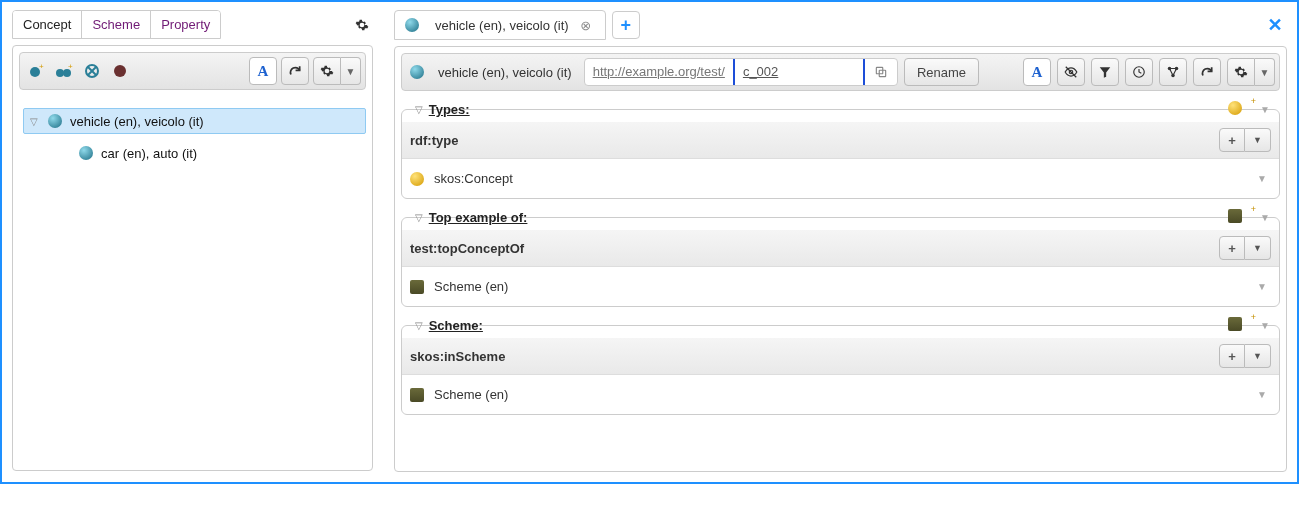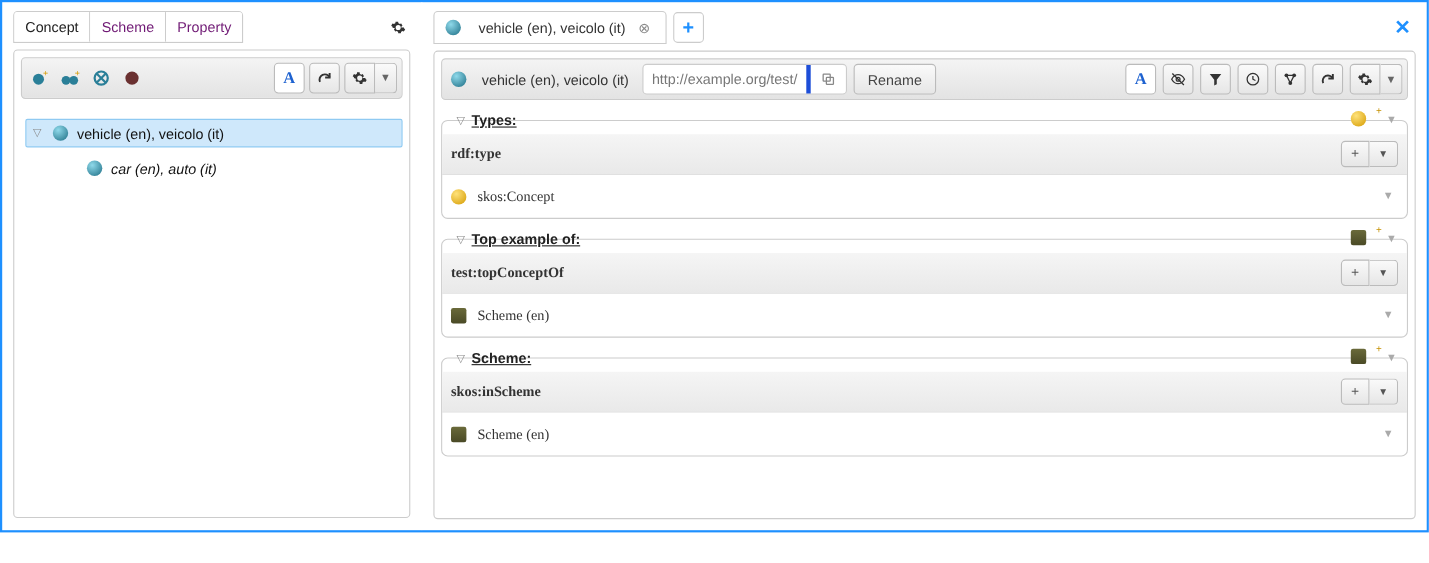--- a/index.html
+++ b/index.html
@@ -20,47 +20,47 @@
   .left-inner { border:1px solid #ccc; border-radius:4px; margin-top:6px; height:calc(100% - 36px); padding:6px; }
   .left-toolbar { display:flex; align-items:center; gap:4px; background:linear-gradient(#f4f4f4,#e3e3e3); border:1px solid #ccc; border-radius:4px; padding:4px; }
   .tb-spacer { flex:1; }
   .tb-btn { width:28px; height:28px; border:1px solid #bbb; border-radius:4px; background:linear-gradient(#fafafa,#e6e6e6); display:flex; align-items:center; justify-content:center; cursor:pointer; color:#444; }
   .tb-btn.iconless { border:none; background:transparent; width:24px; }
   .caret { width:20px; height:28px; border:1px solid #bbb; border-left:none; border-radius:0 4px 4px 0; background:linear-gradient(#fafafa,#e6e6e6); display:flex; align-items:center; justify-content:center; cursor:pointer; }
 
   .tree { margin-top:18px; padding-left:4px; }
   .tree-row { display:flex; align-items:center; height:26px; padding:0 6px; border-radius:2px; cursor:pointer; }
   .tree-row.selected { background:#cfe8fb; border:1px solid #8fcaf2; }
-  .tree-row.child { margin-left:32px; margin-top:6px;font-style:italic; }
+  .tree-row.child { margin-left:32px; margin-top:6px; }
   .expander { width:14px; margin-right:4px; color:#888; font-size:10px; }
   .concept-ball { width:14px; height:14px; border-radius:50%; background:radial-gradient(circle at 35% 30%, #8fd9ea, #1c6d84); margin-right:8px; }
   .tree-label { color:#111; }
 
   
   .rtabs-row { display:flex; align-items:center; gap:6px; }
   .rtab { display:flex; align-items:center; gap:8px; padding:5px 10px; border:1px solid #ccc; border-radius:4px 4px 0 0; background:#fff; }
   .close-in-tab { width:18px; height:18px; display:flex; align-items:center; justify-content:center; color:#8a8a8a; border:1px solid transparent; cursor:pointer; border-radius:50%; }
   .add-tab { width:28px; height:28px; border:1px solid #ccc; border-radius:4px; background:#fff; color:#1e90ff; font-size:18px; font-weight:bold; display:flex; align-items:center; justify-content:center; cursor:pointer; }
   .close-panel { margin-left:auto; color:#1e90ff; font-size:18px; font-weight:bold; width:24px; height:24px; display:flex; align-items:center; justify-content:center; cursor:pointer; }
 
   
   .right-inner { border:1px solid #ccc; border-radius:4px; margin-top:6px; flex:1; padding:6px; overflow:auto; }
   .res-toolbar { display:flex; align-items:center; gap:6px; background:linear-gradient(#f4f4f4,#e3e3e3); border:1px solid #ccc; border-radius:4px; padding:4px; }
   .url-box { display:flex; align-items:center; border:1px solid #ccc; border-radius:4px; background:#fff; height:28px; overflow:hidden; }
-  .url-seg { padding:0 8px; border-right:4px solid #1d4ed8; color:#777; line-height:28px; }
+  .url-seg { padding:0 8px; border-right:2px solid #1d4ed8; color:#777; line-height:28px;text-decoration:underline; }
   .url-seg.local { color:#555; }
   .url-copy { width:32px; display:flex; align-items:center; justify-content:center; color:#777; cursor:pointer; }
 
   .section { margin-top:10px; }
   .section-head { display:flex; align-items:center; gap:6px; padding:0 6px 0 14px; }
   .section-head .collapse { color:#888; font-size:10px; cursor:pointer; }
   .section-head .title { font-weight:bold; color:#222;text-decoration:underline; }
   .section-head .head-btns { margin-left:auto; display:flex; gap:4px; align-items:center; }
   .head-icon { width:18px; height:18px; display:inline-block; }
-  .section-body { border:1px solid #ccc; border-radius:6px; margin-top:-9px; padding-top:12px;font-family:Liberation Serif, serif; }
+  .section-body { border:1px solid #ccc; border-radius:6px; margin-top:-9px; padding-top:12px; }
 
   .prop-header { display:flex; align-items:center; padding:6px 8px; border-top:1px solid #ddd; border-bottom:1px solid #ddd; background:linear-gradient(#f5f5f5,#e9e9e9); font-weight:bold; color:#333; }
   .prop-header:first-child{ border-top:none;}
   .btn-pair { margin-left:auto; display:flex; }
   .mini-btn { width:26px; height:24px; border:1px solid #bbb; background:linear-gradient(#fafafa,#e6e6e6); display:flex; align-items:center; justify-content:center; cursor:pointer; color:#555; }
   .mini-btn:first-child { border-radius:4px 0 0 4px; }
   .mini-btn:last-child { border-left:none; border-radius:0 4px 4px 0; }
   .prop-row { display:flex; align-items:center; padding:10px 8px; }
   .yellow-ball { width:14px; height:14px; border-radius:50%; background:radial-gradient(circle at 35% 30%, #ffe27a, #d49a00); margin-right:10px; }
   .olive-sq { width:14px; height:14px; border-radius:2px; background:linear-gradient(#6a6a3a,#4a4a26); margin-right:10px; }
@@ -167,20 +167,21 @@
         <span>✕</span>
       </div>
     </div>
 
     <div class="right-inner">
       <div class="res-toolbar">
         <span class="concept-ball" style="margin-left:4px"></span>
         <span style="margin-right:6px">vehicle (en), veicolo (it)</span>
         <div class="url-box">
           <span class="url-seg">http://example.org/test/</span>
+          <span class="url-seg local" style="min-width:130px">c_002</span>
           <span class="url-copy">
             <svg width="14" height="14" viewBox="0 0 24 24" fill="none" stroke="#888" stroke-width="2">
                 <rect x="9" y="9" width="11" height="11" rx="1"></rect>
                 <rect x="4" y="4" width="11" height="11" rx="1"></rect>
               </svg>
           </span>
         </div>
         <div class="tb-btn" style="width:auto;padding:0 12px">Rename</div>
         <div class="tb-spacer"></div>
         <div class="tb-btn A-btn active">A</div>

